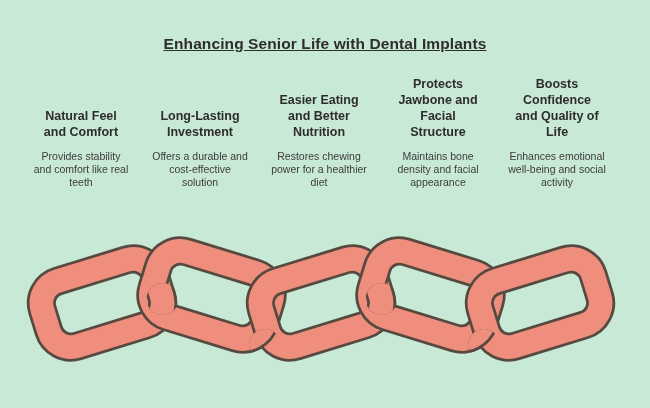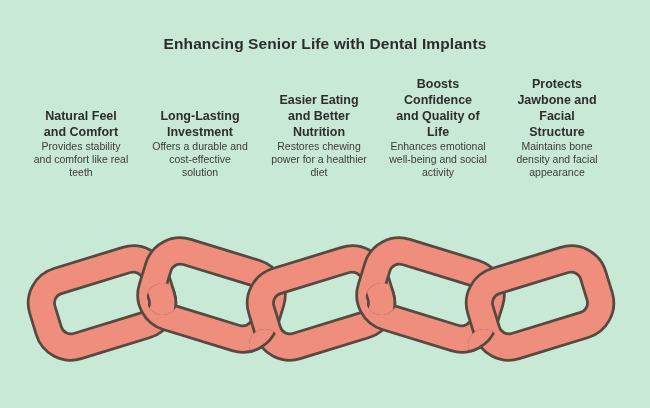--- a/index.html
+++ b/index.html
@@ -19,20 +19,21 @@
   }
   .title {
     position: absolute;
     top: 35px; left: 0; right: 0;
     text-align: center;
     font-size: 15.5px;
     font-weight: 700;
     line-height: 17px;
     color: var(--text-strong);
     letter-spacing: 0.1px;
+    text-decoration: underline;
   }
   .benefits {
     position: absolute;
     top: 72px; left: 24px; right: 36px;
     display: flex;
     justify-content: space-between;
   }
   .benefit {
     width: 114px;
     text-align: center;
@@ -42,21 +43,21 @@
     display: flex;
     align-items: flex-end;
     justify-content: center;
     font-weight: 700;
     font-size: 12.5px;
     line-height: 16px;
     color: var(--text-strong);
     white-space: pre-line;
   }
   .benefit-desc {
-    margin-top: 0;
+    margin-top: 10px;
     font-size: 10.5px;
     line-height: 13px;
     color: var(--text-body);
     white-space: pre-line;
   }
   .chain {
     position: absolute;
     top: 208px; left: 0;
     width: 650px; height: 200px;
     display: block;
@@ -86,36 +87,36 @@
   </div>
   <div class="benefit">
     <div class="benefit-heading">Easier Eating
 and Better
 Nutrition</div>
     <div class="benefit-desc">Restores chewing
 power for a healthier
 diet</div>
   </div>
   <div class="benefit">
+    <div class="benefit-heading">Protects
+Jawbone and
+Facial
+Structure</div>
+    <div class="benefit-desc">Maintains bone
+density and facial
+appearance</div>
+  </div>
+  <div class="benefit">
     <div class="benefit-heading">Boosts
 Confidence
 and Quality of
 Life</div>
     <div class="benefit-desc">Enhances emotional
 well-being and social
 activity</div>
-  </div>
-  <div class="benefit">
-    <div class="benefit-heading">Protects
-Jawbone and
-Facial
-Structure</div>
-    <div class="benefit-desc">Maintains bone
-density and facial
-appearance</div>
   </div>
 </div>
 
 <svg class="chain" viewBox="0 0 650 200" aria-hidden="true">
   <defs>
     <g id="lk1" transform="translate(102,95) rotate(-17)">
       <rect class="lo" x="-59" y="-34" width="118" height="68" rx="23"></rect>
       <rect class="lf" x="-59" y="-34" width="118" height="68" rx="23"></rect>
     </g>
     <g id="lk2" transform="translate(211.5,87) rotate(17)">

